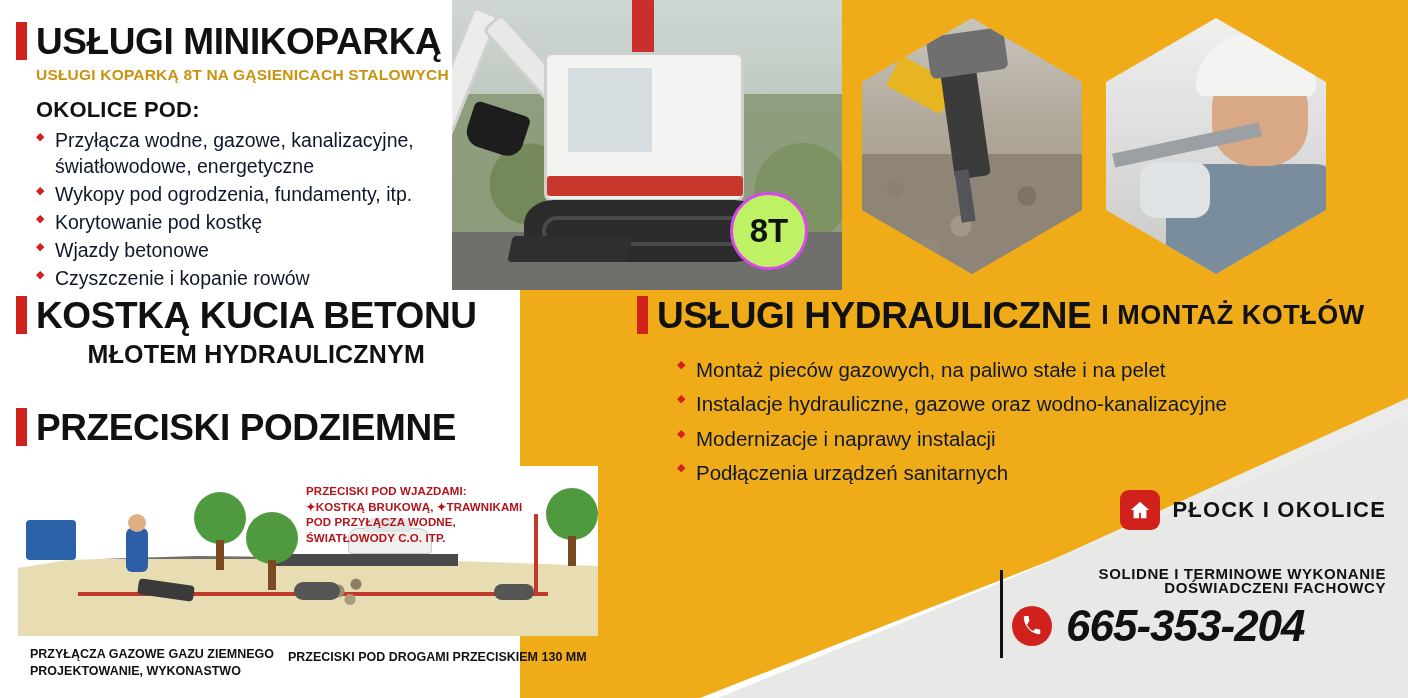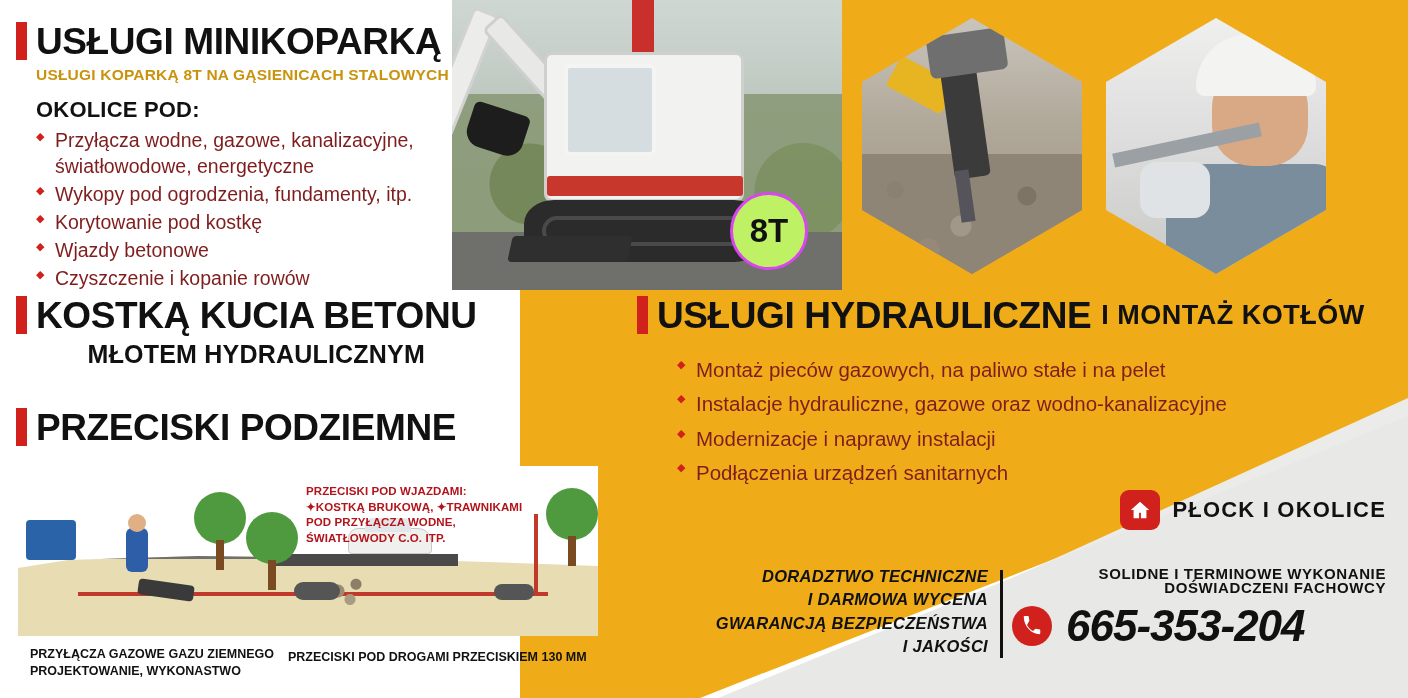--- a/index.html
+++ b/index.html
@@ -89,21 +89,21 @@
     font-weight: 800;
     font-size: 22px;
     color: #111;
     margin: 13px 0 5px 20px;
     letter-spacing: 0.2px;
   }
   ul.bullets { list-style: none; margin: 0 0 0 20px; }
   ul.bullets li {
     position: relative;
     font-size: 19.5px;
-    color: #7f1d1d;
+    color: #0f172a;
     line-height: 1.33;
     padding-left: 19px;
     margin-bottom: 2px;
   }
   ul.bullets li::before {
     content: "\25C6";
     position: absolute; left: 0; top: 1px;
     font-size: 11px; color: #d0211c;
   }
 
@@ -511,24 +511,20 @@
     <span class="home-badge">
       <svg viewBox="0 0 24 24">
           <path d="M12 3 2 12h3v9h6v-6h2v6h6v-9h3z"></path>
         </svg>
     </span>
     <span class="loc-text">PŁOCK I OKOLICE</span>
   </div>
   <div class="tag1">DOŚWIADCZENI FACHOWCY</div>
   <div class="tag2">SOLIDNE I TERMINOWE WYKONANIE</div>
 
-  <div class="promo" style="white-space: pre-line;">DORADZTWO TECHNICZNE
-I DARMOWA WYCENA
-GWARANCJĄ BEZPIECZEŃSTWA
-I JAKOŚCI</div>
   <div class="divider-v"></div>
 
   <div class="phone-row">
     <span class="phone-circle">
       <svg viewBox="0 0 24 24">
           <path d="M6.6 10.8c1.4 2.8 3.8 5.1 6.6 6.6l2.2-2.2c.3-.3.7-.4 1-.2 1.2.4 2.4.6 3.6.6.6 0 1 .4 1 1V20c0 .6-.4 1-1 1C11.6 21 3 12.4 3 2c0-.6.4-1 1-1h3.5c.6 0 1 .4 1 1 0 1.3.2 2.5.6 3.6.1.4 0 .8-.2 1z"></path>
         </svg>
     </span>
     <span class="phone-num">665-353-204</span>
   </div>

